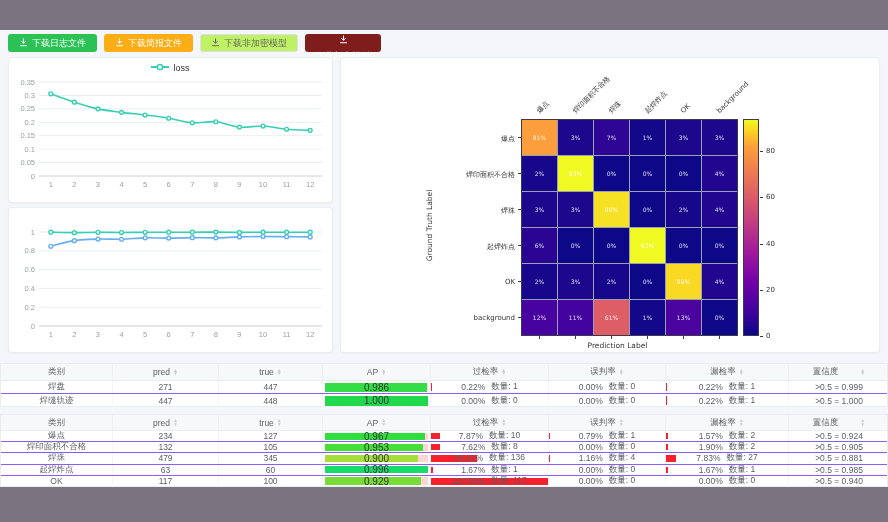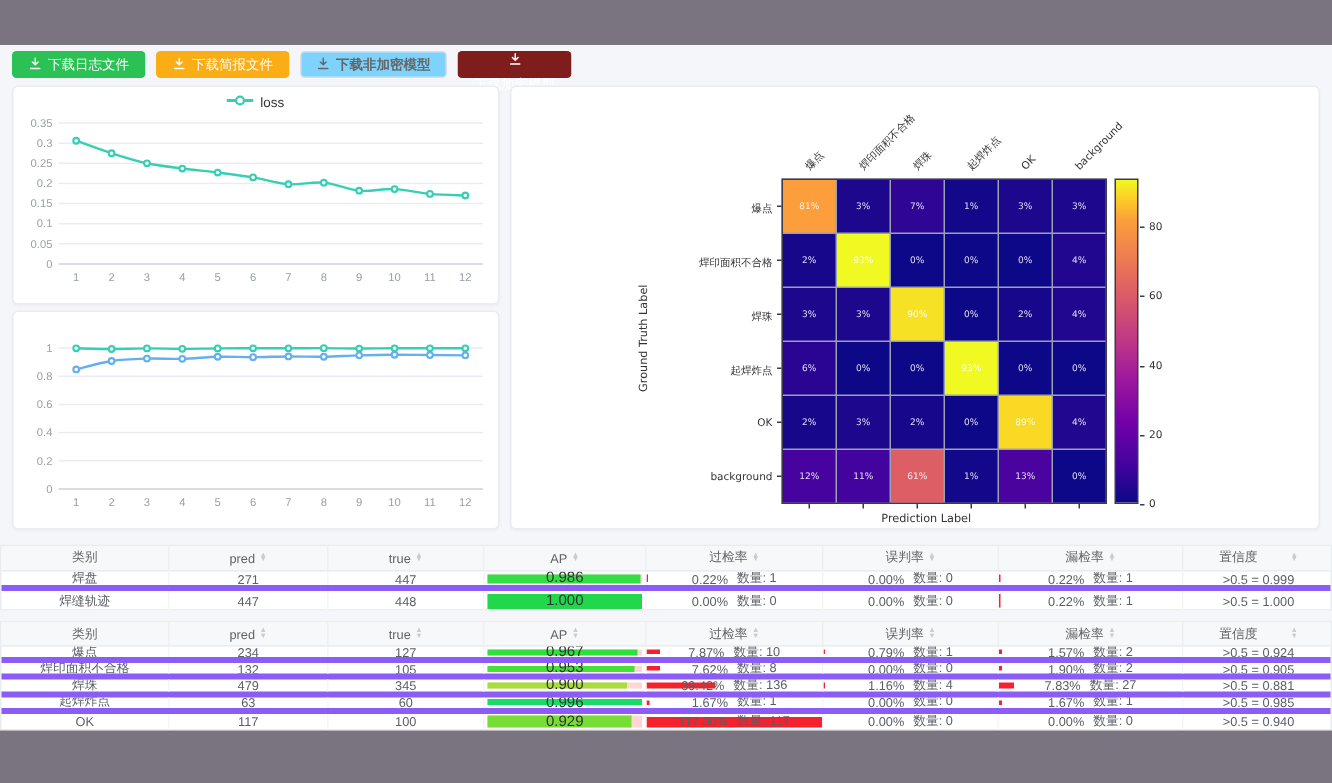--- a/index.html
+++ b/index.html
@@ -10,21 +10,21 @@
   #topbar { top:0; height:30px; }
   #bottombar { top:487px; height:35px; }
 
   
   #toolbar { position:absolute; left:8px; top:34px; display:flex; gap:7px; }
   .btn { display:inline-flex; align-items:center; gap:4px; height:18px; padding:0 10px;
          border-radius:3px; font-size:9px; border:1px solid transparent; cursor:pointer; white-space:nowrap; }
   .btn svg { flex:0 0 auto; }
   .btn.green { background:#2bc155; color:#fff; }
   .btn.orange { background:#faad14; color:#fff; }
-  .btn.plain { background:#7dd3fc; color:#666; border-color:#dcdfe6;font-weight:bold; }
+  .btn.plain { background:#bef264; color:#666; border-color:#dcdfe6; }
   .btn.gray { background:#7f1d1d; color:#fff;flex-direction:column; }
 
   
   .card { position:absolute; background:#fff; border:1px solid #e9ecf0; border-radius:4px;
           box-shadow:0 1px 2px rgba(0,0,0,0.04); }
   #card-loss { left:8px; top:57px; width:325px; height:146px; }
   #card-map  { left:8px; top:207px; width:325px; height:146px; }
   #card-matrix { left:340px; top:57px; width:540px; height:296px; }
 
   .legend { position:absolute; left:0; right:0; top:5px; display:flex; justify-content:center; gap:14px; }
@@ -58,21 +58,21 @@
   .tgroup { position:absolute; left:0; width:888px; background:#fff; border:1px solid #e9ecf0; }
   #t1 { top:363px; height:44px; }
   #t2 { top:414px; height:73px; }
   .thead, .trow { display:grid; }
   .thead { background:#f7f8fa; border-bottom:1px solid #e9ecf0; }
   .thead .hcell { display:flex; align-items:center; justify-content:center; gap:3px;
                   font-size:8.5px; color:#606266; border-right:1px solid #efefef; }
   .thead .hcell:last-child { border-right:none;gap:22px; }
   #t1 .thead { height:17px; } #t2 .thead { height:16px; }
   #t1 .trow { height:13px; } #t2 .trow { height:11.2px; }
-  .trow { border-bottom:4px solid #8b5cf6; }
+  .trow { border-bottom:1px solid #8b5cf6; }
   .trow:last-child { border-bottom:none; }
   .tcell { position:relative; display:flex; align-items:center; justify-content:center; gap:6px;
            font-size:8.5px; color:#5a5e66; border-right:1px solid #f5f6f8; overflow:hidden; }
   .tcell:last-child { border-right:none; }
   .caret { display:inline-flex; flex-direction:column; line-height:3.5px; font-size:5px; color:#c8cdd4; }
   .ap-wrap { position:absolute; left:2px; right:2px; top:1.5px; bottom:1.5px; background:#ffd6d3; }
   .ap-fill { position:absolute; left:0; top:0; bottom:0; }
   .ap-text { position:relative; z-index:2; font-size:10px; color:#333; }
   .rate-bar { position:absolute; left:0; top:2px; bottom:2px; background:#f5222d; z-index:1; }
   .rate-txt { position:relative; z-index:2; }

